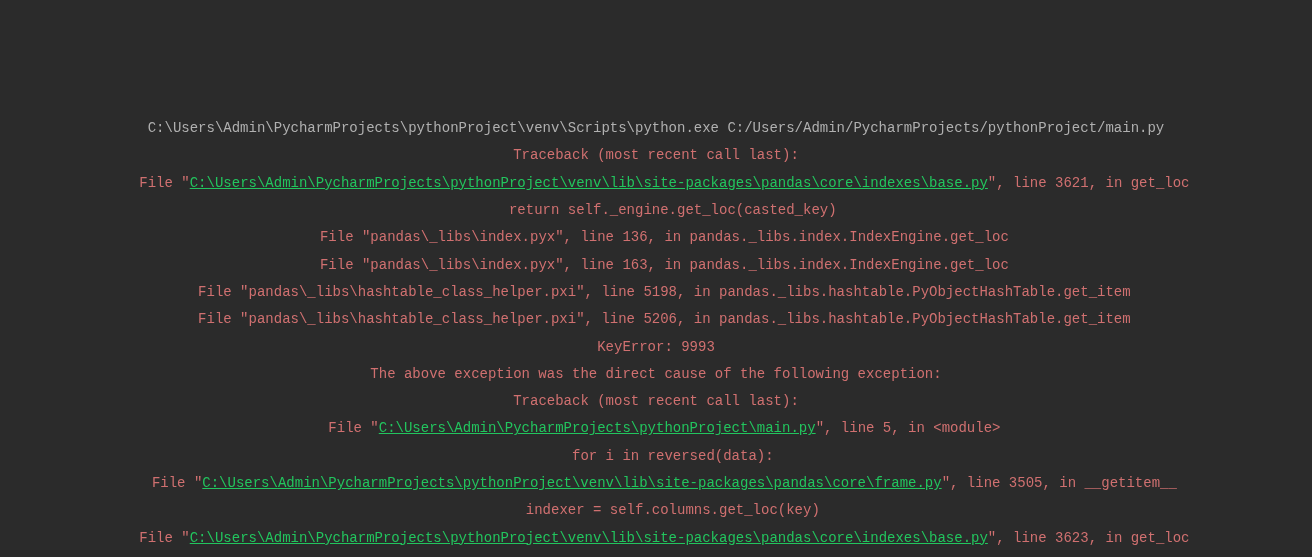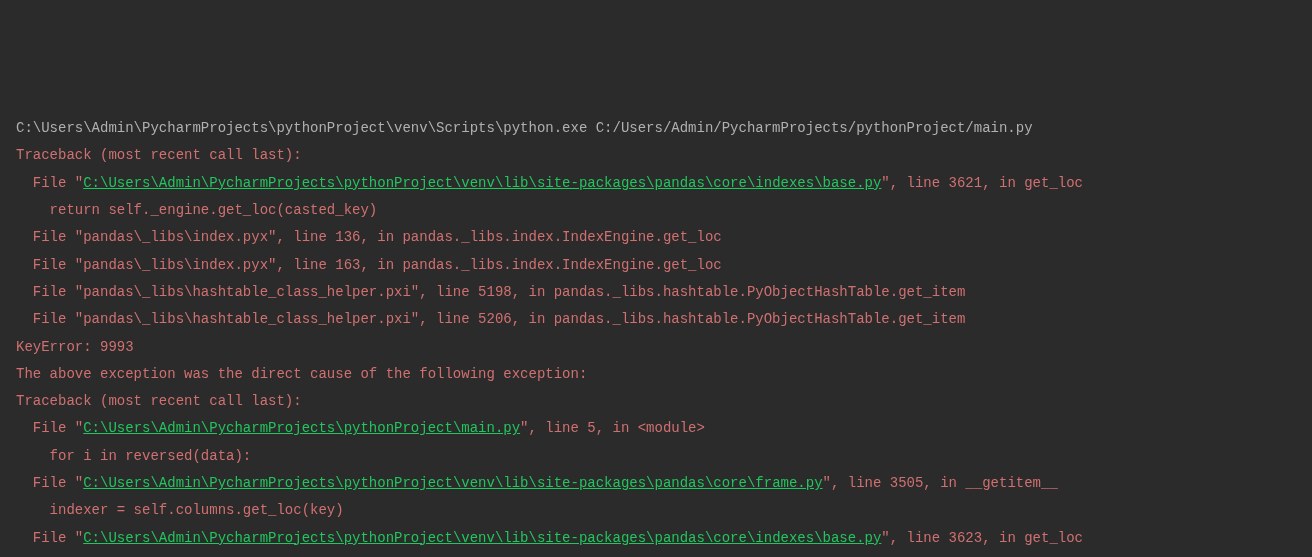--- a/index.html
+++ b/index.html
@@ -15,21 +15,21 @@
       width: 1312px;
       height: 557px;
     }
     .cmd { color: #b0b0b0; }
     .err { color: #d07070; }
     .link {
       color: #22c55e;
       text-decoration: underline;
       cursor: pointer;
     }
-    .line { display: block; }
+    .line { display: block; text-align: center; }
   </style>
 </head>
 <body>
 
 
 
 <div id="console"><span class="line"><span class="cmd">C:\Users\Admin\PycharmProjects\pythonProject\venv\Scripts\python.exe C:/Users/Admin/PycharmProjects/pythonProject/main.py</span></span><span class="line"><span class="err">Traceback (most recent call last):</span></span><span class="line"><span class="err">  File "</span><span class="link">C:\Users\Admin\PycharmProjects\pythonProject\venv\lib\site-packages\pandas\core\indexes\base.py</span><span class="err">", line 3621, in get_loc</span></span><span class="line"><span class="err">    return self._engine.get_loc(casted_key)</span></span><span class="line"><span class="err">  File "pandas\_libs\index.pyx", line 136, in pandas._libs.index.IndexEngine.get_loc</span></span><span class="line"><span class="err">  File "pandas\_libs\index.pyx", line 163, in pandas._libs.index.IndexEngine.get_loc</span></span><span class="line"><span class="err">  File "pandas\_libs\hashtable_class_helper.pxi", line 5198, in pandas._libs.hashtable.PyObjectHashTable.get_item</span></span><span class="line"><span class="err">  File "pandas\_libs\hashtable_class_helper.pxi", line 5206, in pandas._libs.hashtable.PyObjectHashTable.get_item</span></span><span class="line"><span class="err">KeyError: 9993</span></span><span class="line"><span class="err"></span></span><span class="line"><span class="err">The above exception was the direct cause of the following exception:</span></span><span class="line"><span class="err"></span></span><span class="line"><span class="err">Traceback (most recent call last):</span></span><span class="line"><span class="err">  File "</span><span class="link">C:\Users\Admin\PycharmProjects\pythonProject\main.py</span><span class="err">", line 5, in &lt;module&gt;</span></span><span class="line"><span class="err">    for i in reversed(data):</span></span><span class="line"><span class="err">  File "</span><span class="link">C:\Users\Admin\PycharmProjects\pythonProject\venv\lib\site-packages\pandas\core\frame.py</span><span class="err">", line 3505, in __getitem__</span></span><span class="line"><span class="err">    indexer = self.columns.get_loc(key)</span></span><span class="line"><span class="err">  File "</span><span class="link">C:\Users\Admin\PycharmProjects\pythonProject\venv\lib\site-packages\pandas\core\indexes\base.py</span><span class="err">", line 3623, in get_loc</span></span><span class="line"><span class="err">    raise KeyError(key) from err</span></span></div>
 
 
 

